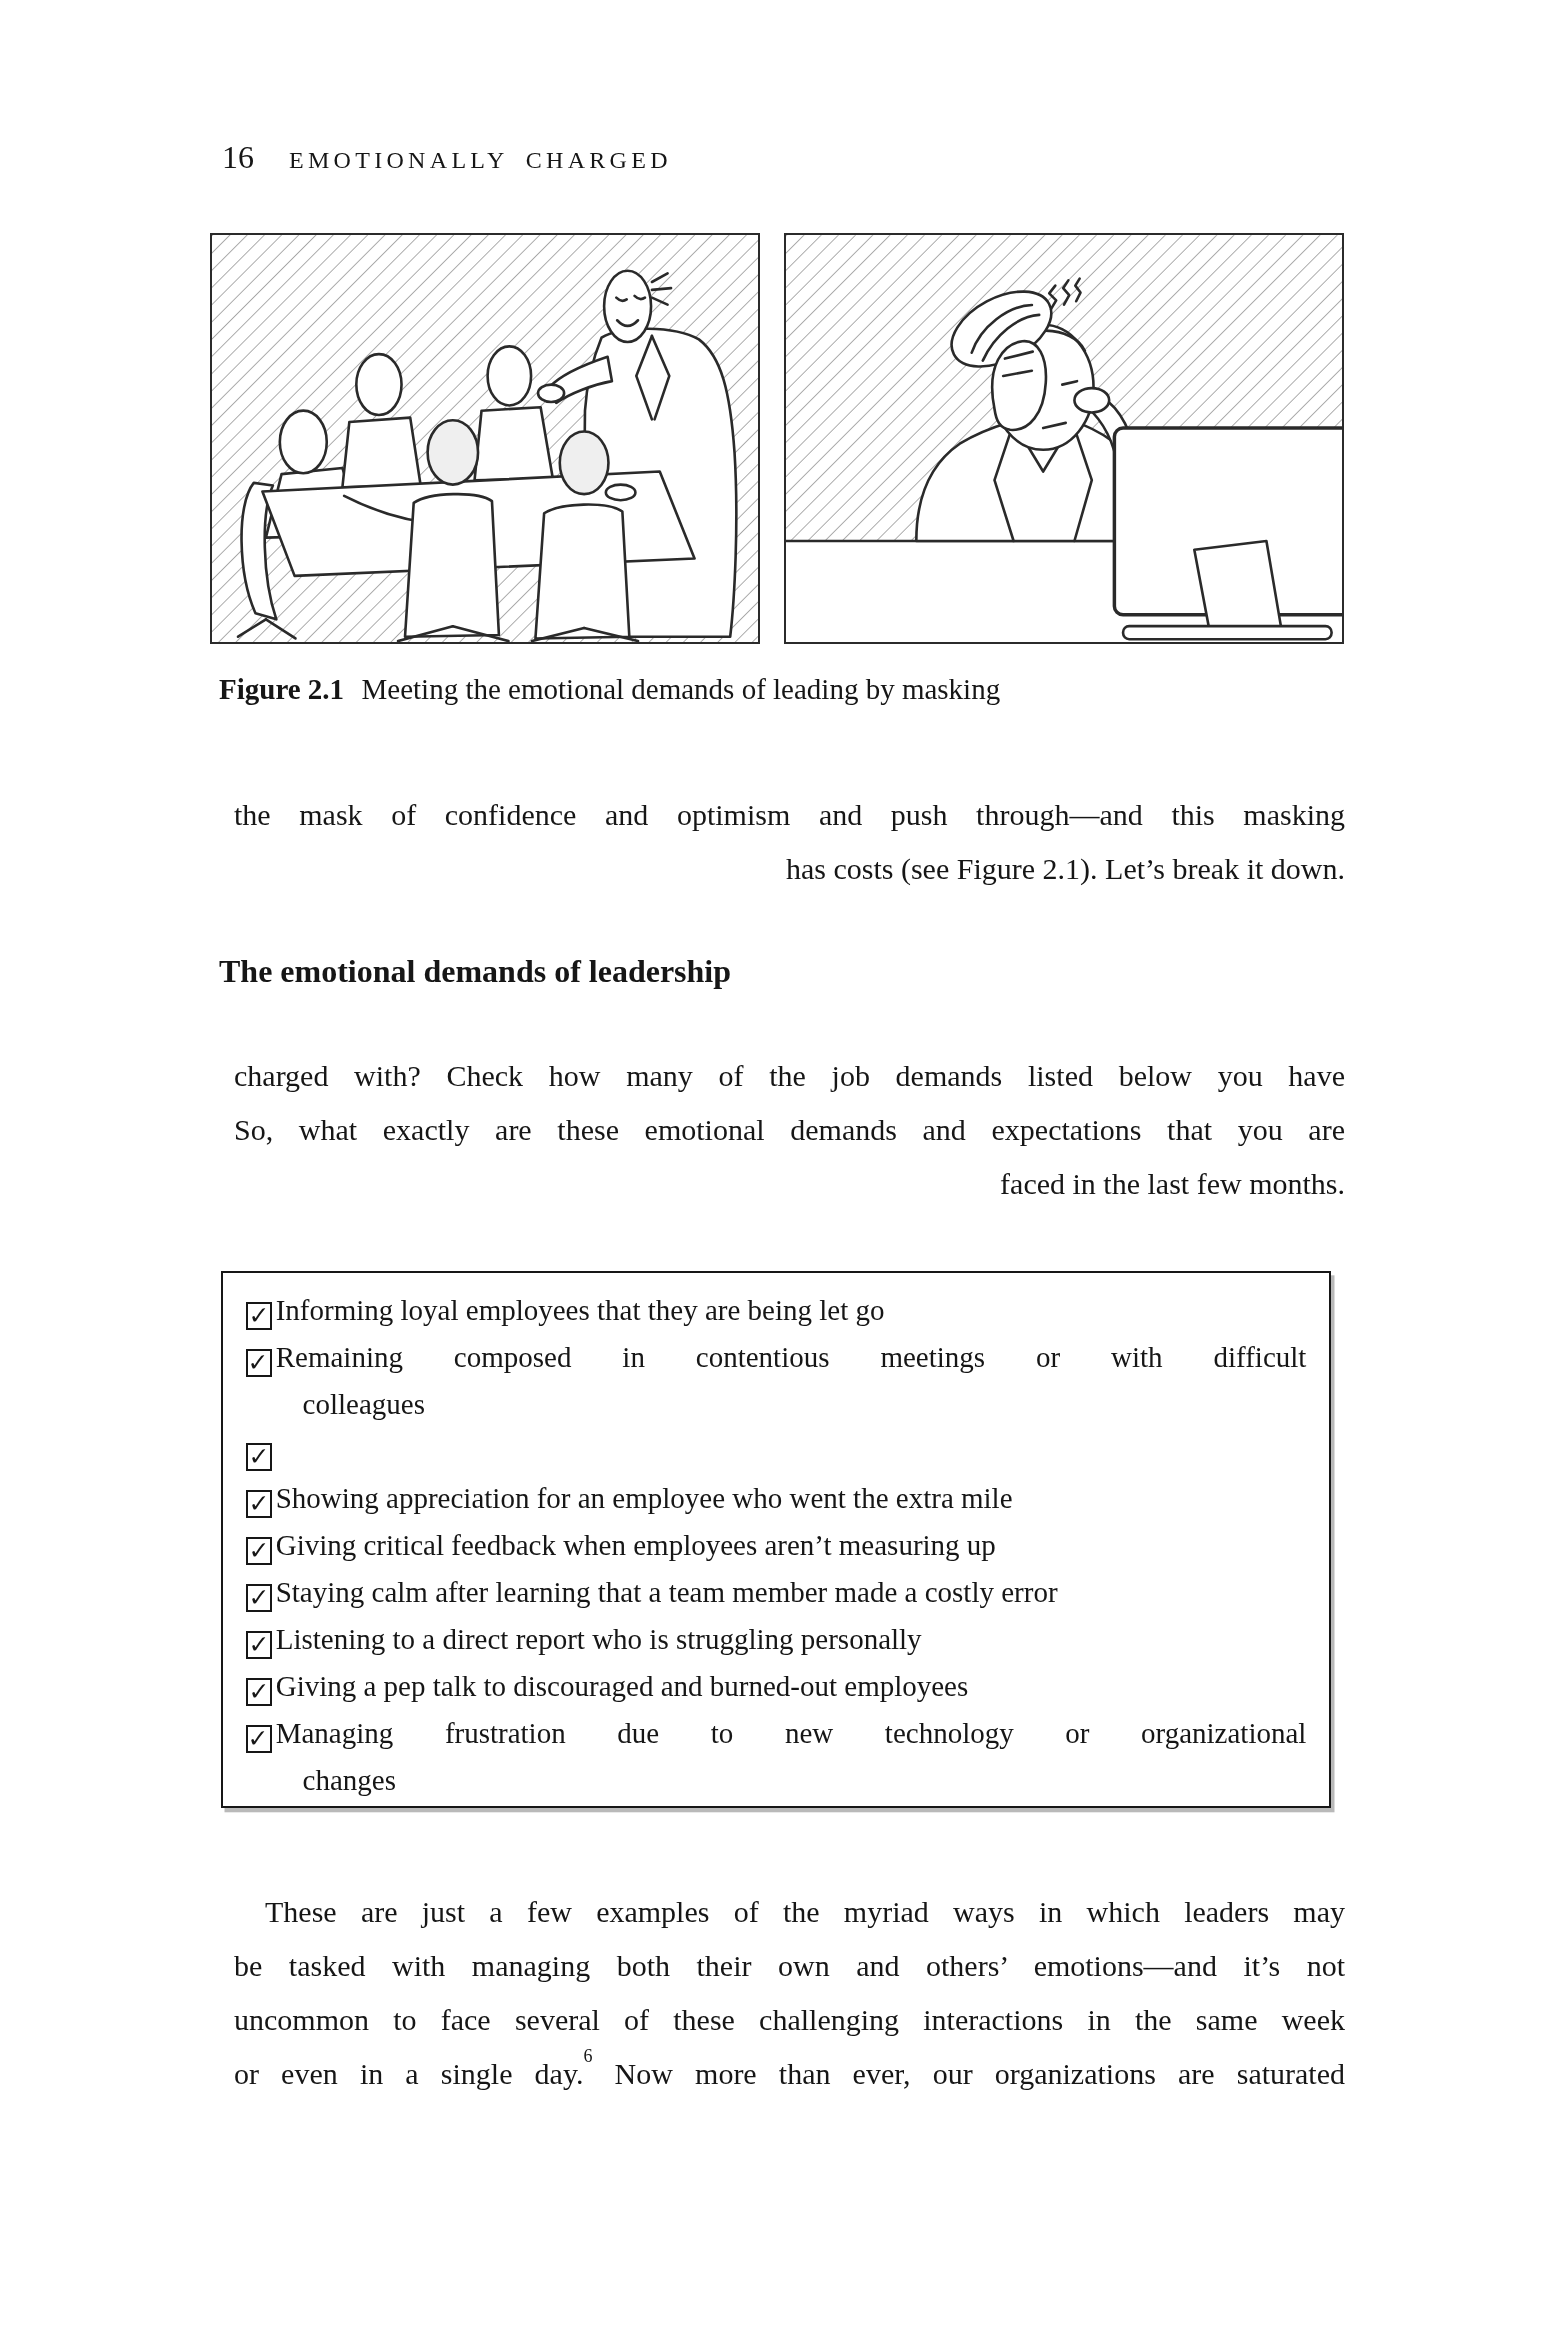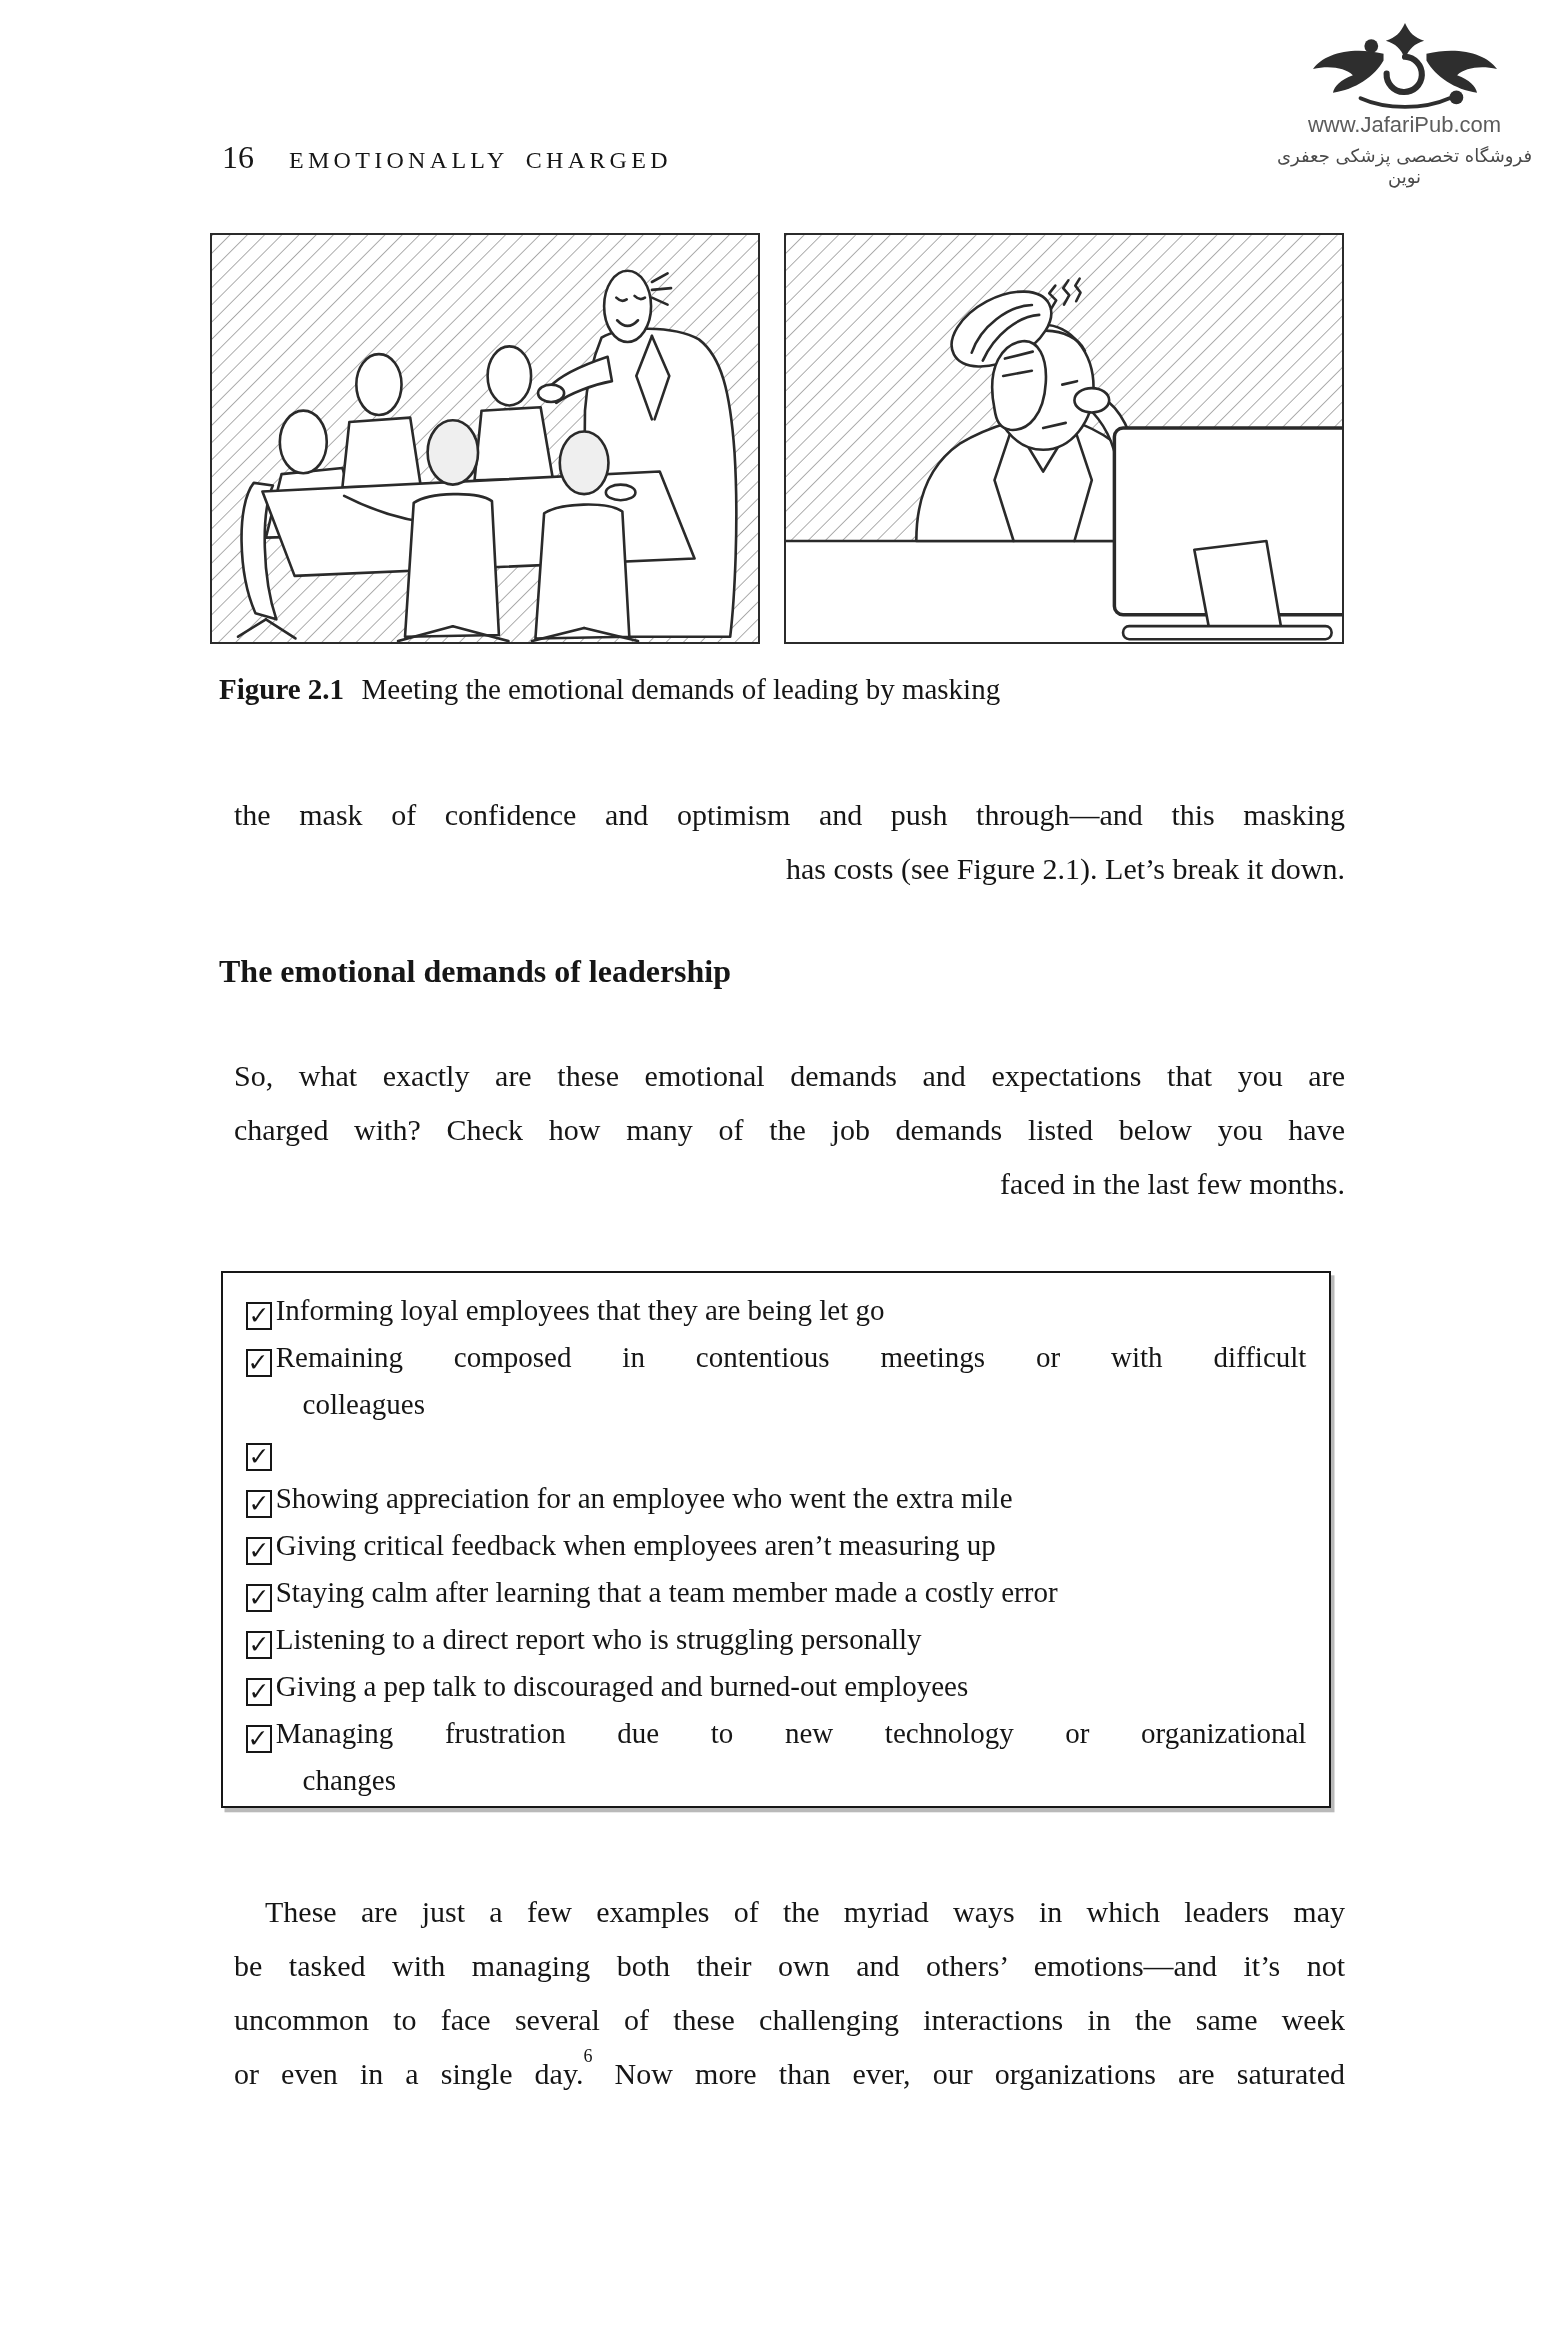--- a/index.html
+++ b/index.html
@@ -63,35 +63,20 @@
 </head>
 <body>
 
 <div class="page">
 
   <div class="header">
     <span class="page-num">16</span>
     <span class="running-title">EMOTIONALLY CHARGED</span>
   </div>
 
-  <div class="brand">
-    <svg class="brand-logo" width="184" height="89" viewBox="0 0 240 116">
-      <g fill="#2e2e2e">
-        <path d="M120,0 C126,13 132,19 145,23 C132,27 126,33 120,46 C114,33 108,27 95,23 C108,19 114,13 120,0 Z"></path>
-        <path d="M148,40 C190,30 226,40 240,60 C217,55 198,59 188,68 C204,74 212,82 214,91 C185,87 160,70 148,49 Z"></path>
-        <path d="M92,40 C50,30 14,40 0,60 C23,55 42,59 52,68 C36,74 28,82 26,91 C55,87 80,70 92,49 Z"></path>
-        <circle cx="76" cy="30" r="9"></circle>
-        <circle cx="187" cy="97" r="9"></circle>
-      </g>
-      <path d="M120,44 A23,23 0 1 1 96,66" fill="none" stroke="#2e2e2e" stroke-width="8" stroke-linecap="round"></path>
-      <path d="M62,98 C95,113 145,113 178,98" fill="none" stroke="#2e2e2e" stroke-width="5" stroke-linecap="round"></path>
-    </svg>
-    <div class="brand-url">www.JafariPub.com</div>
-    <div class="brand-fa">فروشگاه تخصصی پزشکی جعفری نوین</div>
-  </div>
 
   <div class="figures">
 
     <svg class="panel" width="546" height="407" viewBox="0 0 628 468">
       <defs>
         <pattern id="h1" patternUnits="userSpaceOnUse" width="14" height="14" patternTransform="rotate(45)">
           <line x1="0" y1="0" x2="0" y2="14" stroke="#8a8a8a" stroke-width="1.6"></line>
         </pattern>
       </defs>
       <rect x="0" y="0" width="628" height="468" fill="url(#h1)"></rect>
@@ -178,22 +163,22 @@
   </div>
 
   <div class="bodyblock p1">
     <div class="jline">the mask of confidence and optimism and push through—and this masking</div>
     <div class="lline">has costs (see Figure 2.1). Let’s break it down.</div>
   </div>
 
   <div class="heading">The emotional demands of leadership</div>
 
   <div class="bodyblock p2">
+    <div class="jline">charged with? Check how many of the job demands listed below you have</div>
     <div class="jline">So, what exactly are these emotional demands and expectations that you are</div>
-    <div class="jline">charged with? Check how many of the job demands listed below you have</div>
     <div class="lline">faced in the last few months.</div>
   </div>
 
   <div class="checkbox-box">
     <div class="ck-line"><span class="checkbox"><span class="tick">✓</span></span><span>Informing loyal employees that they are being let go</span></div>
     <div class="ck-line ck-j"><span class="checkbox"><span class="tick">✓</span></span><span>Remaining composed in contentious meetings or with difficult</span></div>
     <div class="ck-line ck-wrap">colleagues</div>
     <div class="ck-line"><span class="checkbox"><span class="tick">✓</span></span></div>
     <div class="ck-line"><span class="checkbox"><span class="tick">✓</span></span><span>Showing appreciation for an employee who went the extra mile</span></div>
     <div class="ck-line"><span class="checkbox"><span class="tick">✓</span></span><span>Giving critical feedback when employees aren’t measuring up</span></div>

